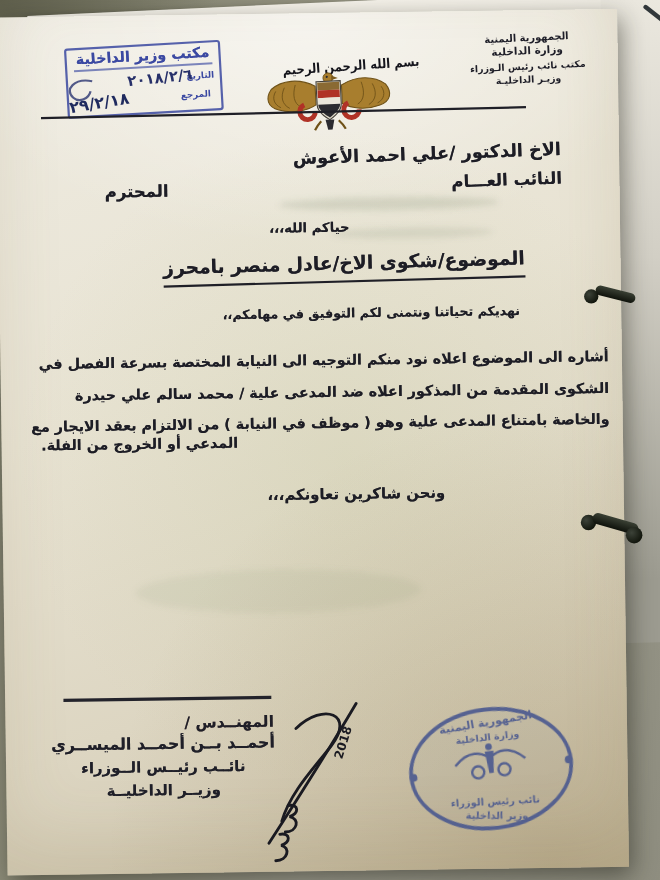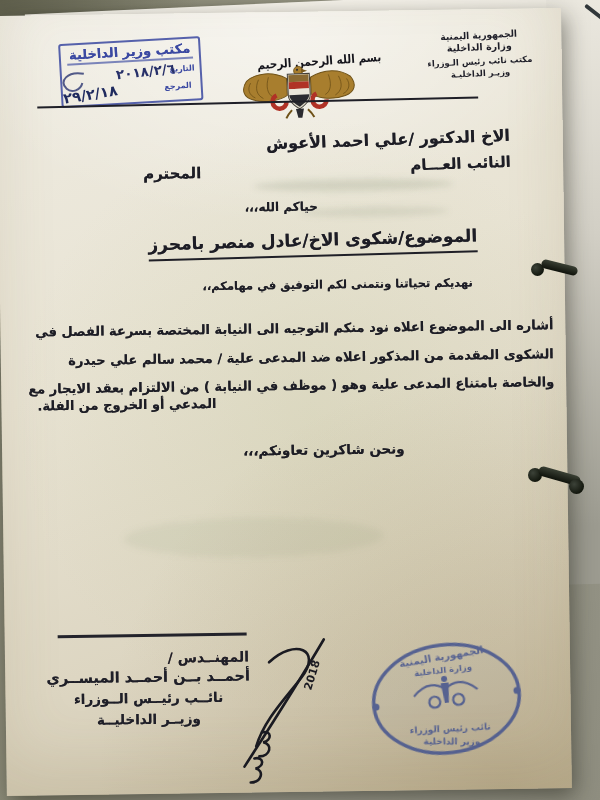--- a/index.html
+++ b/index.html
@@ -47,21 +47,21 @@
   .lh1{font-size:9px;font-weight:bold;letter-spacing:-.5px;transform:scaleY(1.05);}
   .lh2{font-size:9.5px;font-weight:bold;letter-spacing:-1px;margin-top:1px;}
   .lh3{font-size:8.5px;font-weight:bold;margin-top:4px;white-space:nowrap;}
   .lh4{font-size:8.5px;font-weight:bold;margin-top:2px;letter-spacing:1.5px;}
   .header-rule{left:40px;top:91px;width:441px;height:2.2px;background:#1f1f27;
     transform:rotate(-0.5deg);transform-origin:left center;}
   
   .addressee{right:53px;top:117px;text-align:right;transform:rotate(-1.2deg);transform-origin:top right;}
   .addr1{font-size:16px;white-space:nowrap;}
   .addr2{font-size:15px;margin-top:8px;letter-spacing:.5px;}
-  .honorific{left:97px;top:151px;font-size:15px;margin-left:48px;}
+  .honorific{left:97px;top:151px;font-size:15px;}
   .greeting{left:246px;top:188px;font-size:12px;}
   .subject{right:87px;top:216px;font-size:17px;white-space:nowrap;border-bottom:2.2px solid #1f1f27;
     padding-bottom:5px;transform:rotate(-0.8deg);transform-origin:top right;}
   .salutation{right:92px;top:266px;font-size:11.5px;white-space:nowrap;}
   .body-block{left:40px;right:12px;top:303px;text-align:right;font-size:13px;line-height:28.5px;}
   .body-block div{white-space:nowrap;}
   .body-l4{left:36px;top:383px;font-size:13px;white-space:nowrap;}
   .closing{left:241px;top:430px;font-size:13.5px;}
   
   .sig-rule{left:53px;top:620px;width:189px;height:2.5px;background:#23232b;}

